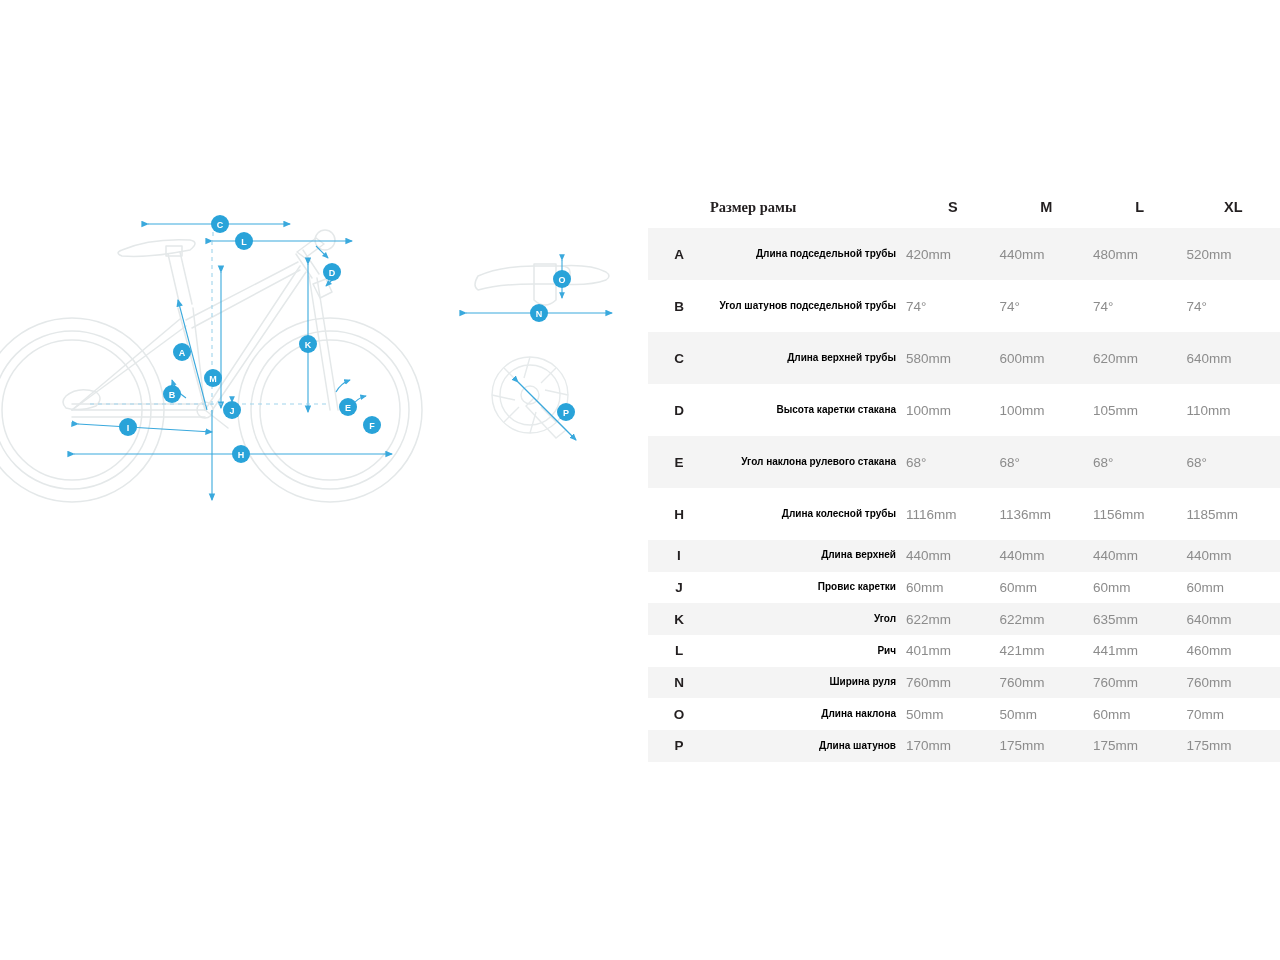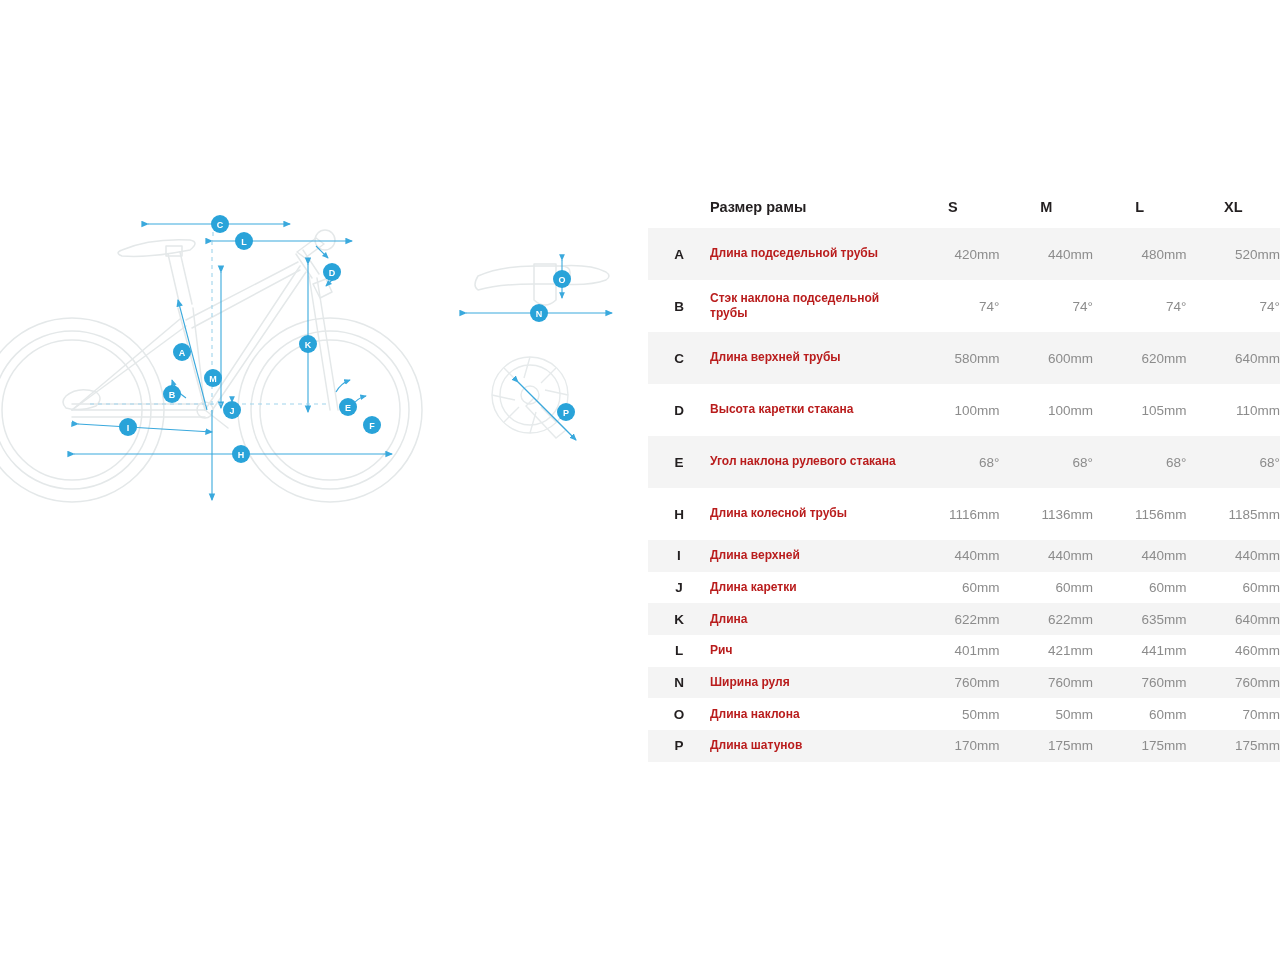--- a/index.html
+++ b/index.html
@@ -22,35 +22,35 @@
   .spec-table col.c-letter{width:62px;}
   .spec-table col.c-name{width:196px;}
   .spec-table col.c-val{width:93.5px;}
 
   .spec-table th,.spec-table td{padding:0;vertical-align:middle;}
 
   .hdr-row th{
     height:42px;font-size:14.5px;font-weight:bold;color:#231f20;
     background:#ffffff;text-align:center;
   }
-  .hdr-row th.h-name{text-align:left;padding-left:0;}
+  .hdr-row th.h-name{text-align:left;padding-left:0;font-family:Liberation Serif, serif;}
   .hdr-row th.h-letter{background:#ffffff;}
 
   tbody tr.striped{background:#f4f4f4;}
   tbody tr.plain{background:#ffffff;}
 
   td.letter{
     font-size:13.5px;font-weight:bold;color:#231f20;text-align:center;
   }
   td.name{
-    font-size:12px;font-weight:bold;color:#b91c1c;
-    text-align:left;line-height:1.28;padding-right:10px;
+    font-size:10px;font-weight:bold;color:#000000;
+    text-align:right;line-height:1.28;padding-right:10px;
   }
   td.val{
-    font-size:13.5px;color:#8c8c8c;text-align:right;white-space:nowrap;
+    font-size:13.5px;color:#8c8c8c;text-align:left;white-space:nowrap;
   }
   tr.tall td{height:52px;}
   tr.short td{height:31.7px;}
 </style>
 </head>
 <body>
 
 <div id="root">
 
   <div class="diagram">
@@ -250,21 +250,21 @@
         <tr class="striped tall">
           <td class="letter">A</td>
           <td class="name">Длина подседельной трубы</td>
           <td class="val">420mm</td>
           <td class="val">440mm</td>
           <td class="val">480mm</td>
           <td class="val">520mm</td>
         </tr>
         <tr class="plain tall">
           <td class="letter">B</td>
-          <td class="name">Стэк наклона подседельной трубы</td>
+          <td class="name">Угол шатунов подседельной трубы</td>
           <td class="val">74°</td>
           <td class="val">74°</td>
           <td class="val">74°</td>
           <td class="val">74°</td>
         </tr>
         <tr class="striped tall">
           <td class="letter">C</td>
           <td class="name">Длина верхней трубы</td>
           <td class="val">580mm</td>
           <td class="val">600mm</td>
@@ -298,29 +298,29 @@
         <tr class="striped short">
           <td class="letter">I</td>
           <td class="name">Длина верхней</td>
           <td class="val">440mm</td>
           <td class="val">440mm</td>
           <td class="val">440mm</td>
           <td class="val">440mm</td>
         </tr>
         <tr class="plain short">
           <td class="letter">J</td>
-          <td class="name">Длина каретки</td>
+          <td class="name">Провис каретки</td>
           <td class="val">60mm</td>
           <td class="val">60mm</td>
           <td class="val">60mm</td>
           <td class="val">60mm</td>
         </tr>
         <tr class="striped short">
           <td class="letter">K</td>
-          <td class="name">Длина</td>
+          <td class="name">Угол</td>
           <td class="val">622mm</td>
           <td class="val">622mm</td>
           <td class="val">635mm</td>
           <td class="val">640mm</td>
         </tr>
         <tr class="plain short">
           <td class="letter">L</td>
           <td class="name">Рич</td>
           <td class="val">401mm</td>
           <td class="val">421mm</td>

